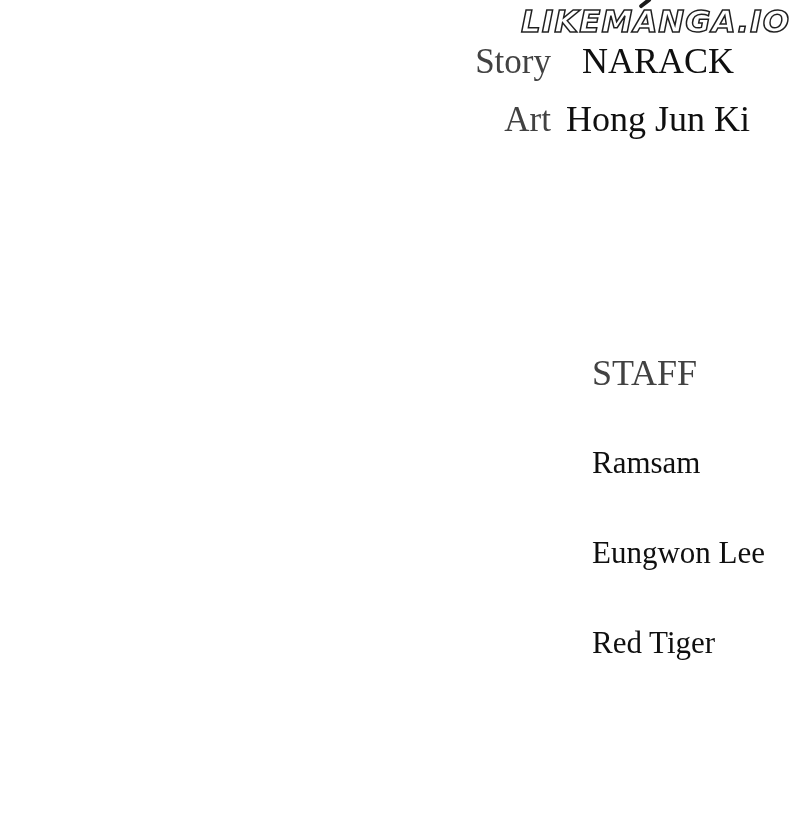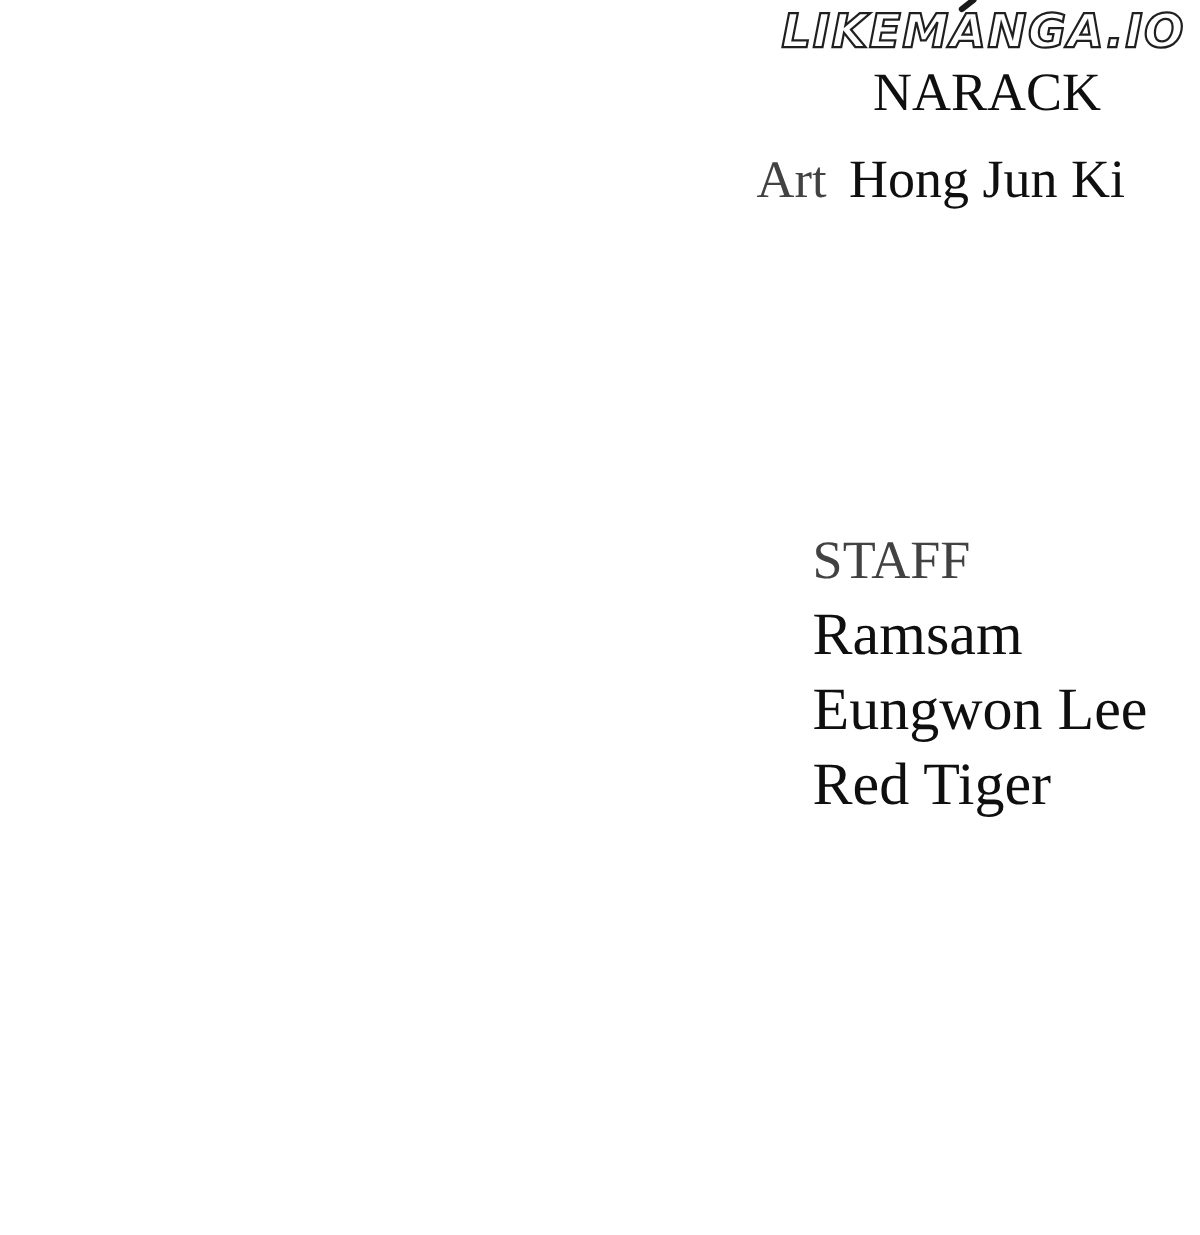--- a/index.html
+++ b/index.html
@@ -75,34 +75,36 @@
     right: 35px;
     text-align: left;
     line-height: 50px;
     white-space: nowrap;
   }
   .staff-heading {
     font-size: 36px;
     color: #424242;
   }
   .staff-member {
-    font-size: 40px;
+    font-size: 31px;
     color: #0f0f0f;
+    margin-top: 40px;
   }
 </style>
 </head>
 <body>
 
 <div class="page">
 
   <span class="accent-mark"></span>
   <div class="watermark-text">LIKEMANGA.IO</div>
 
   <div class="credits">
     <div class="credit-row">
+      <span class="credit-label">Story</span>
       <span class="credit-name">NARACK</span>
     </div>
     <div class="credit-row">
       <span class="credit-label">Art</span>
       <span class="credit-name">Hong Jun Ki</span>
     </div>
     <div class="credit-row">
     </div>
   </div>
 

